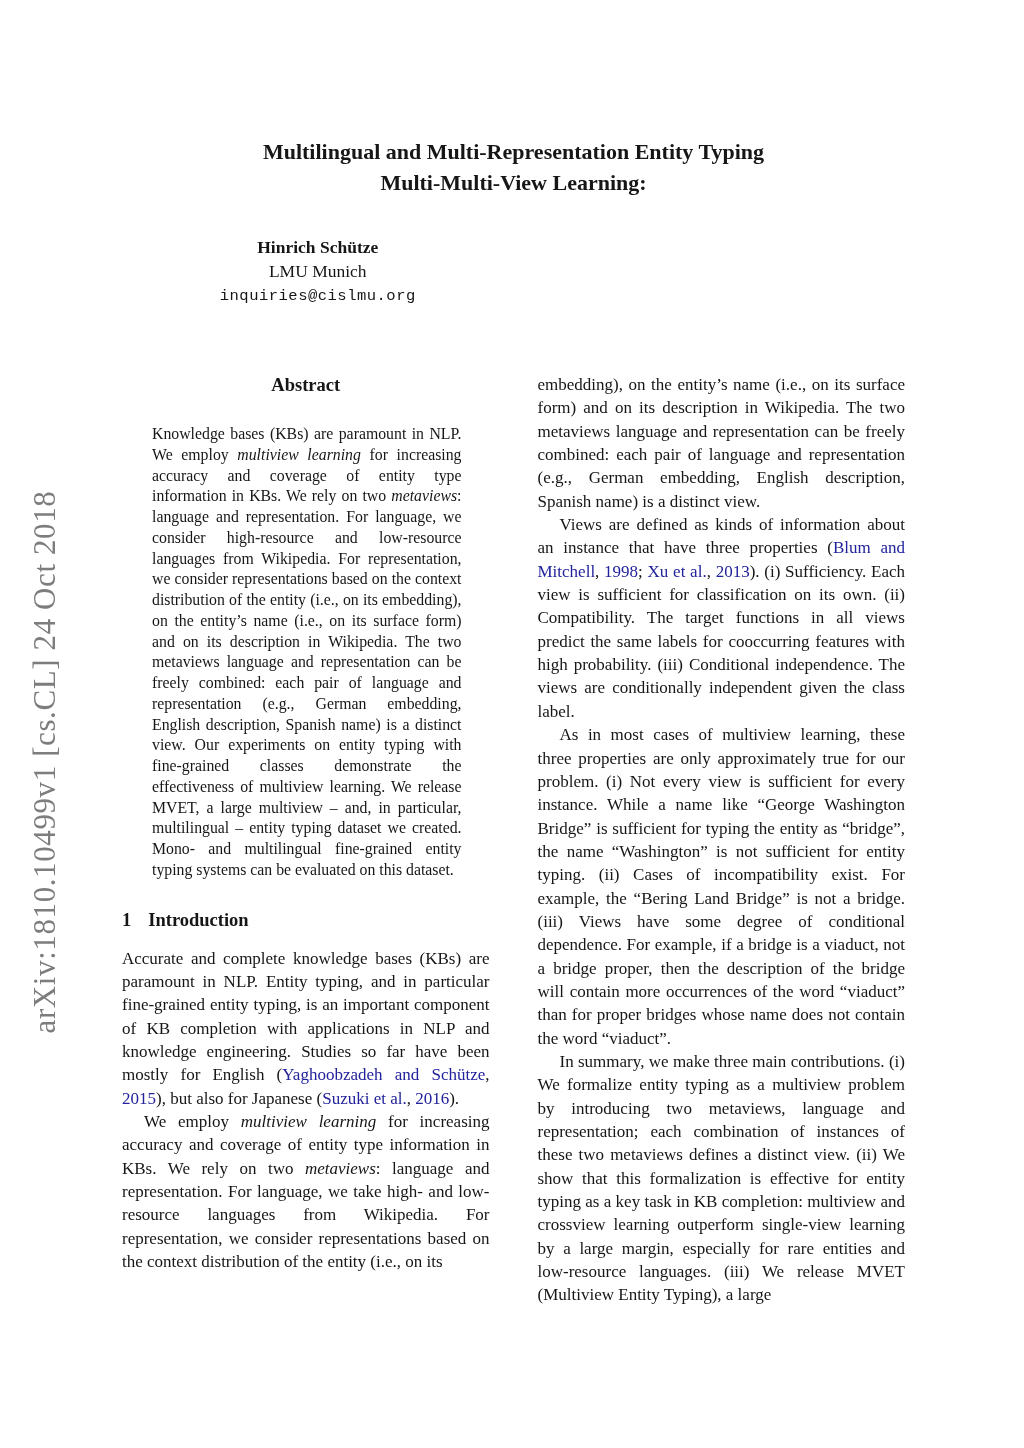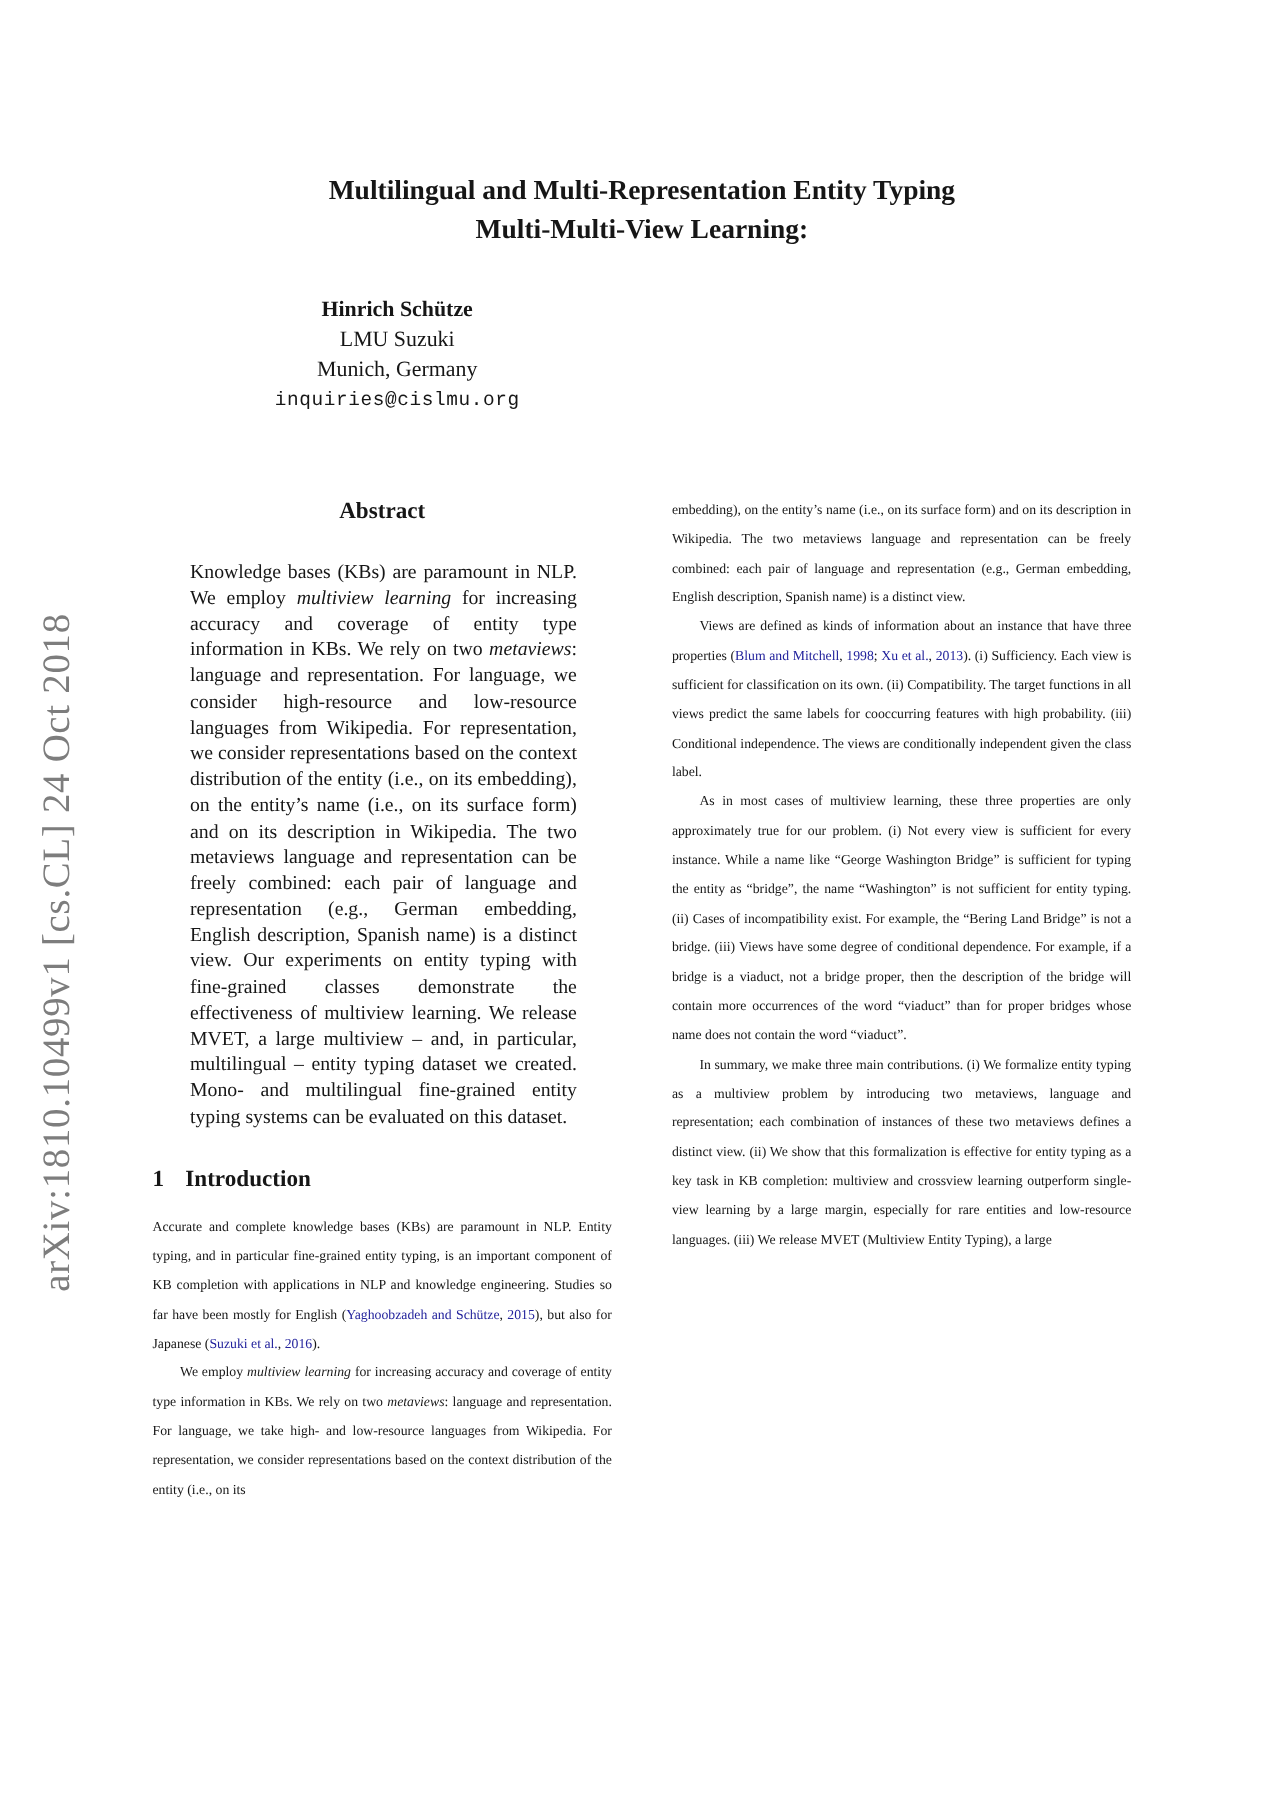--- a/index.html
+++ b/index.html
@@ -54,21 +54,21 @@
 
   h2.section {
     margin: 26px 0 14px 0;
     font-size: 18.5px; line-height: 26px; font-weight: bold;
   }
   h2.section .sec-num { display: inline-block; margin-right: 17px; }
 
   p.body {
     margin: 0;
     text-align: justify;
-    font-size: 11px;
+    font-size: 17px;
     line-height: 23.35px;
   }
   p.body.indent { text-indent: 22px; }
 
   .it { font-style: italic; }
   .cite { color: var(--cite-color, #22229c); }
 </style>
 </head>
 <body>
 
@@ -79,22 +79,21 @@
   <div class="content">
 
     <div class="title">
       <div>Multilingual and Multi-Representation Entity Typing</div>
       <div>Multi-Multi-View Learning:</div>
     </div>
 
     <div class="authors">
       <div class="author">
         <div class="name">Hinrich Schütze</div>
-        <div class="aff">LMU Suzuki</div>
-        <div class="loc">Munich, Germany</div>
+        <div class="aff">LMU Munich</div>
         <div class="email">inquiries@cislmu.org</div>
       </div>
     </div>
 
     <div class="columns">
 
       <div class="col left">
         <div class="abstract-heading">Abstract</div>
         <p class="abstract-body"><span>Knowledge bases (KBs) are paramount in NLP. We employ </span><span class="it">multiview learning</span><span> for increasing accuracy and coverage of entity type information in KBs. We rely on two </span><span class="it">metaviews</span><span>: language and representation. For language, we consider high-resource and low-resource languages from Wikipedia. For representation, we consider representations based on the context distribution of the entity (i.e., on its embedding), on the entity’s name (i.e., on its surface form) and on its description in Wikipedia. The two metaviews language and representation can be freely combined: each pair of language and representation (e.g., German embedding, English description, Spanish name) is a distinct view. Our experiments on entity typing with fine-grained classes demonstrate the effectiveness of multiview learning. We release MVET, a large multiview – and, in particular, multilingual – entity typing dataset we created. Mono- and multilingual fine-grained entity typing systems can be evaluated on this dataset.</span></p>
 

